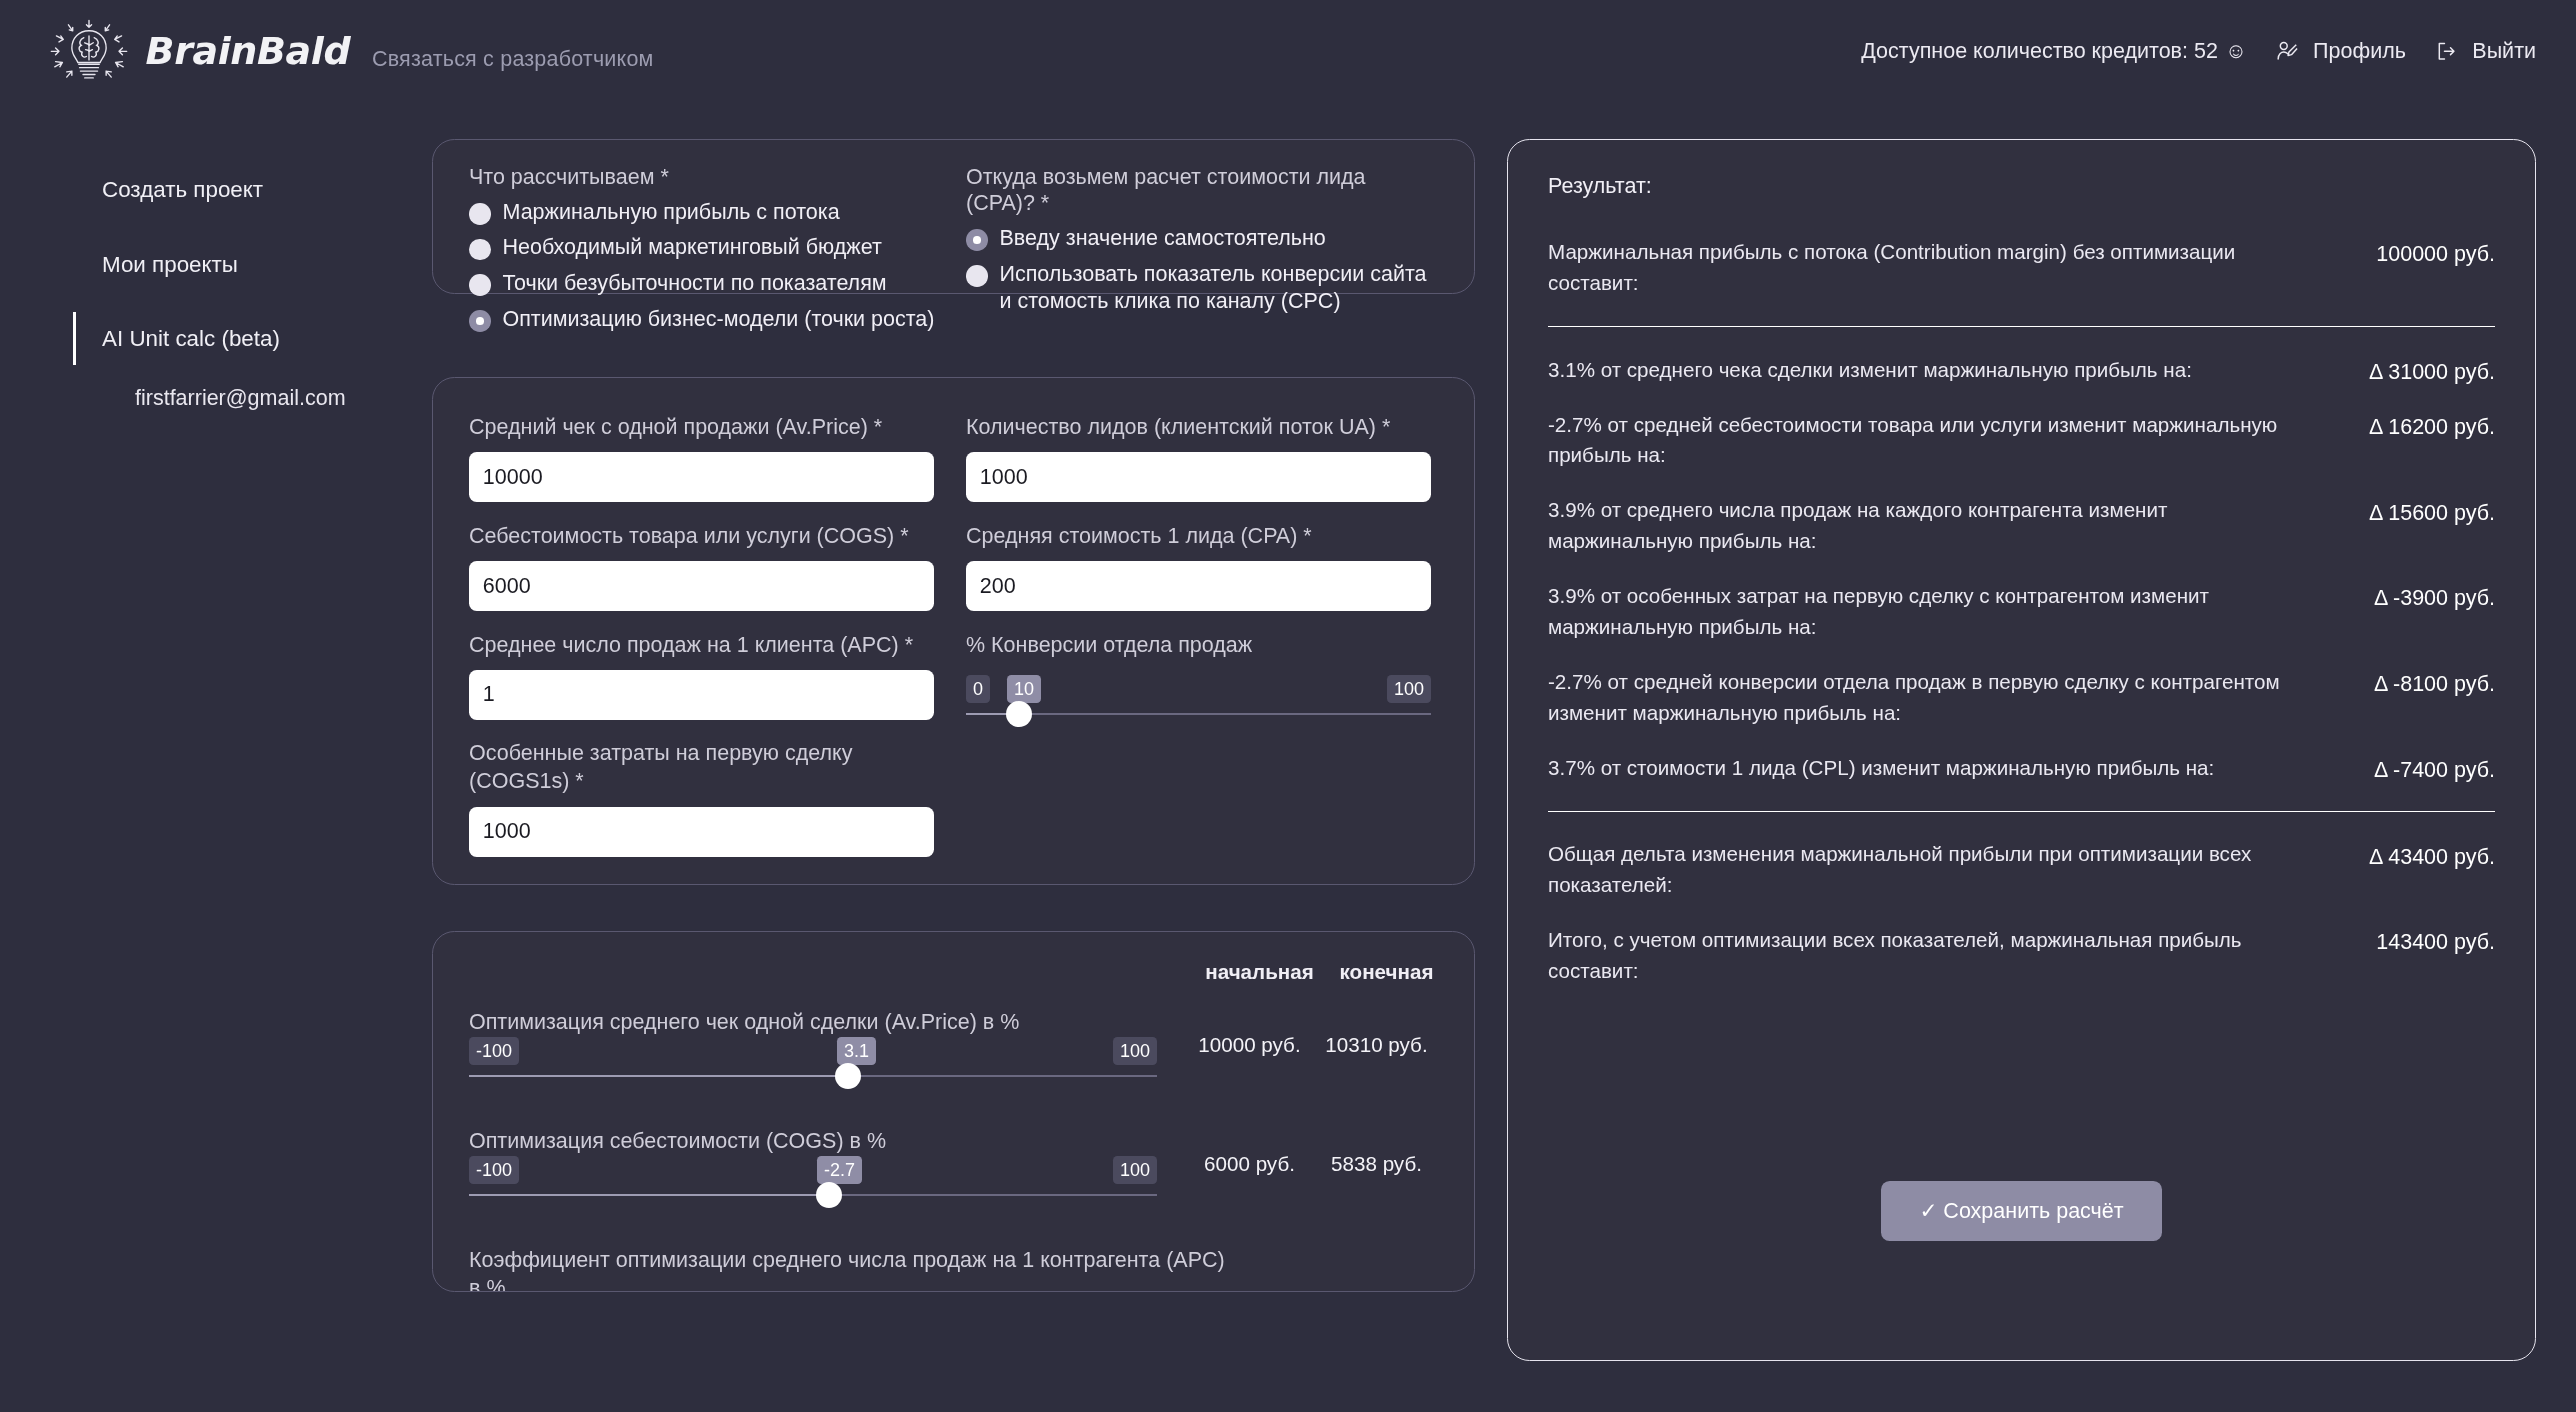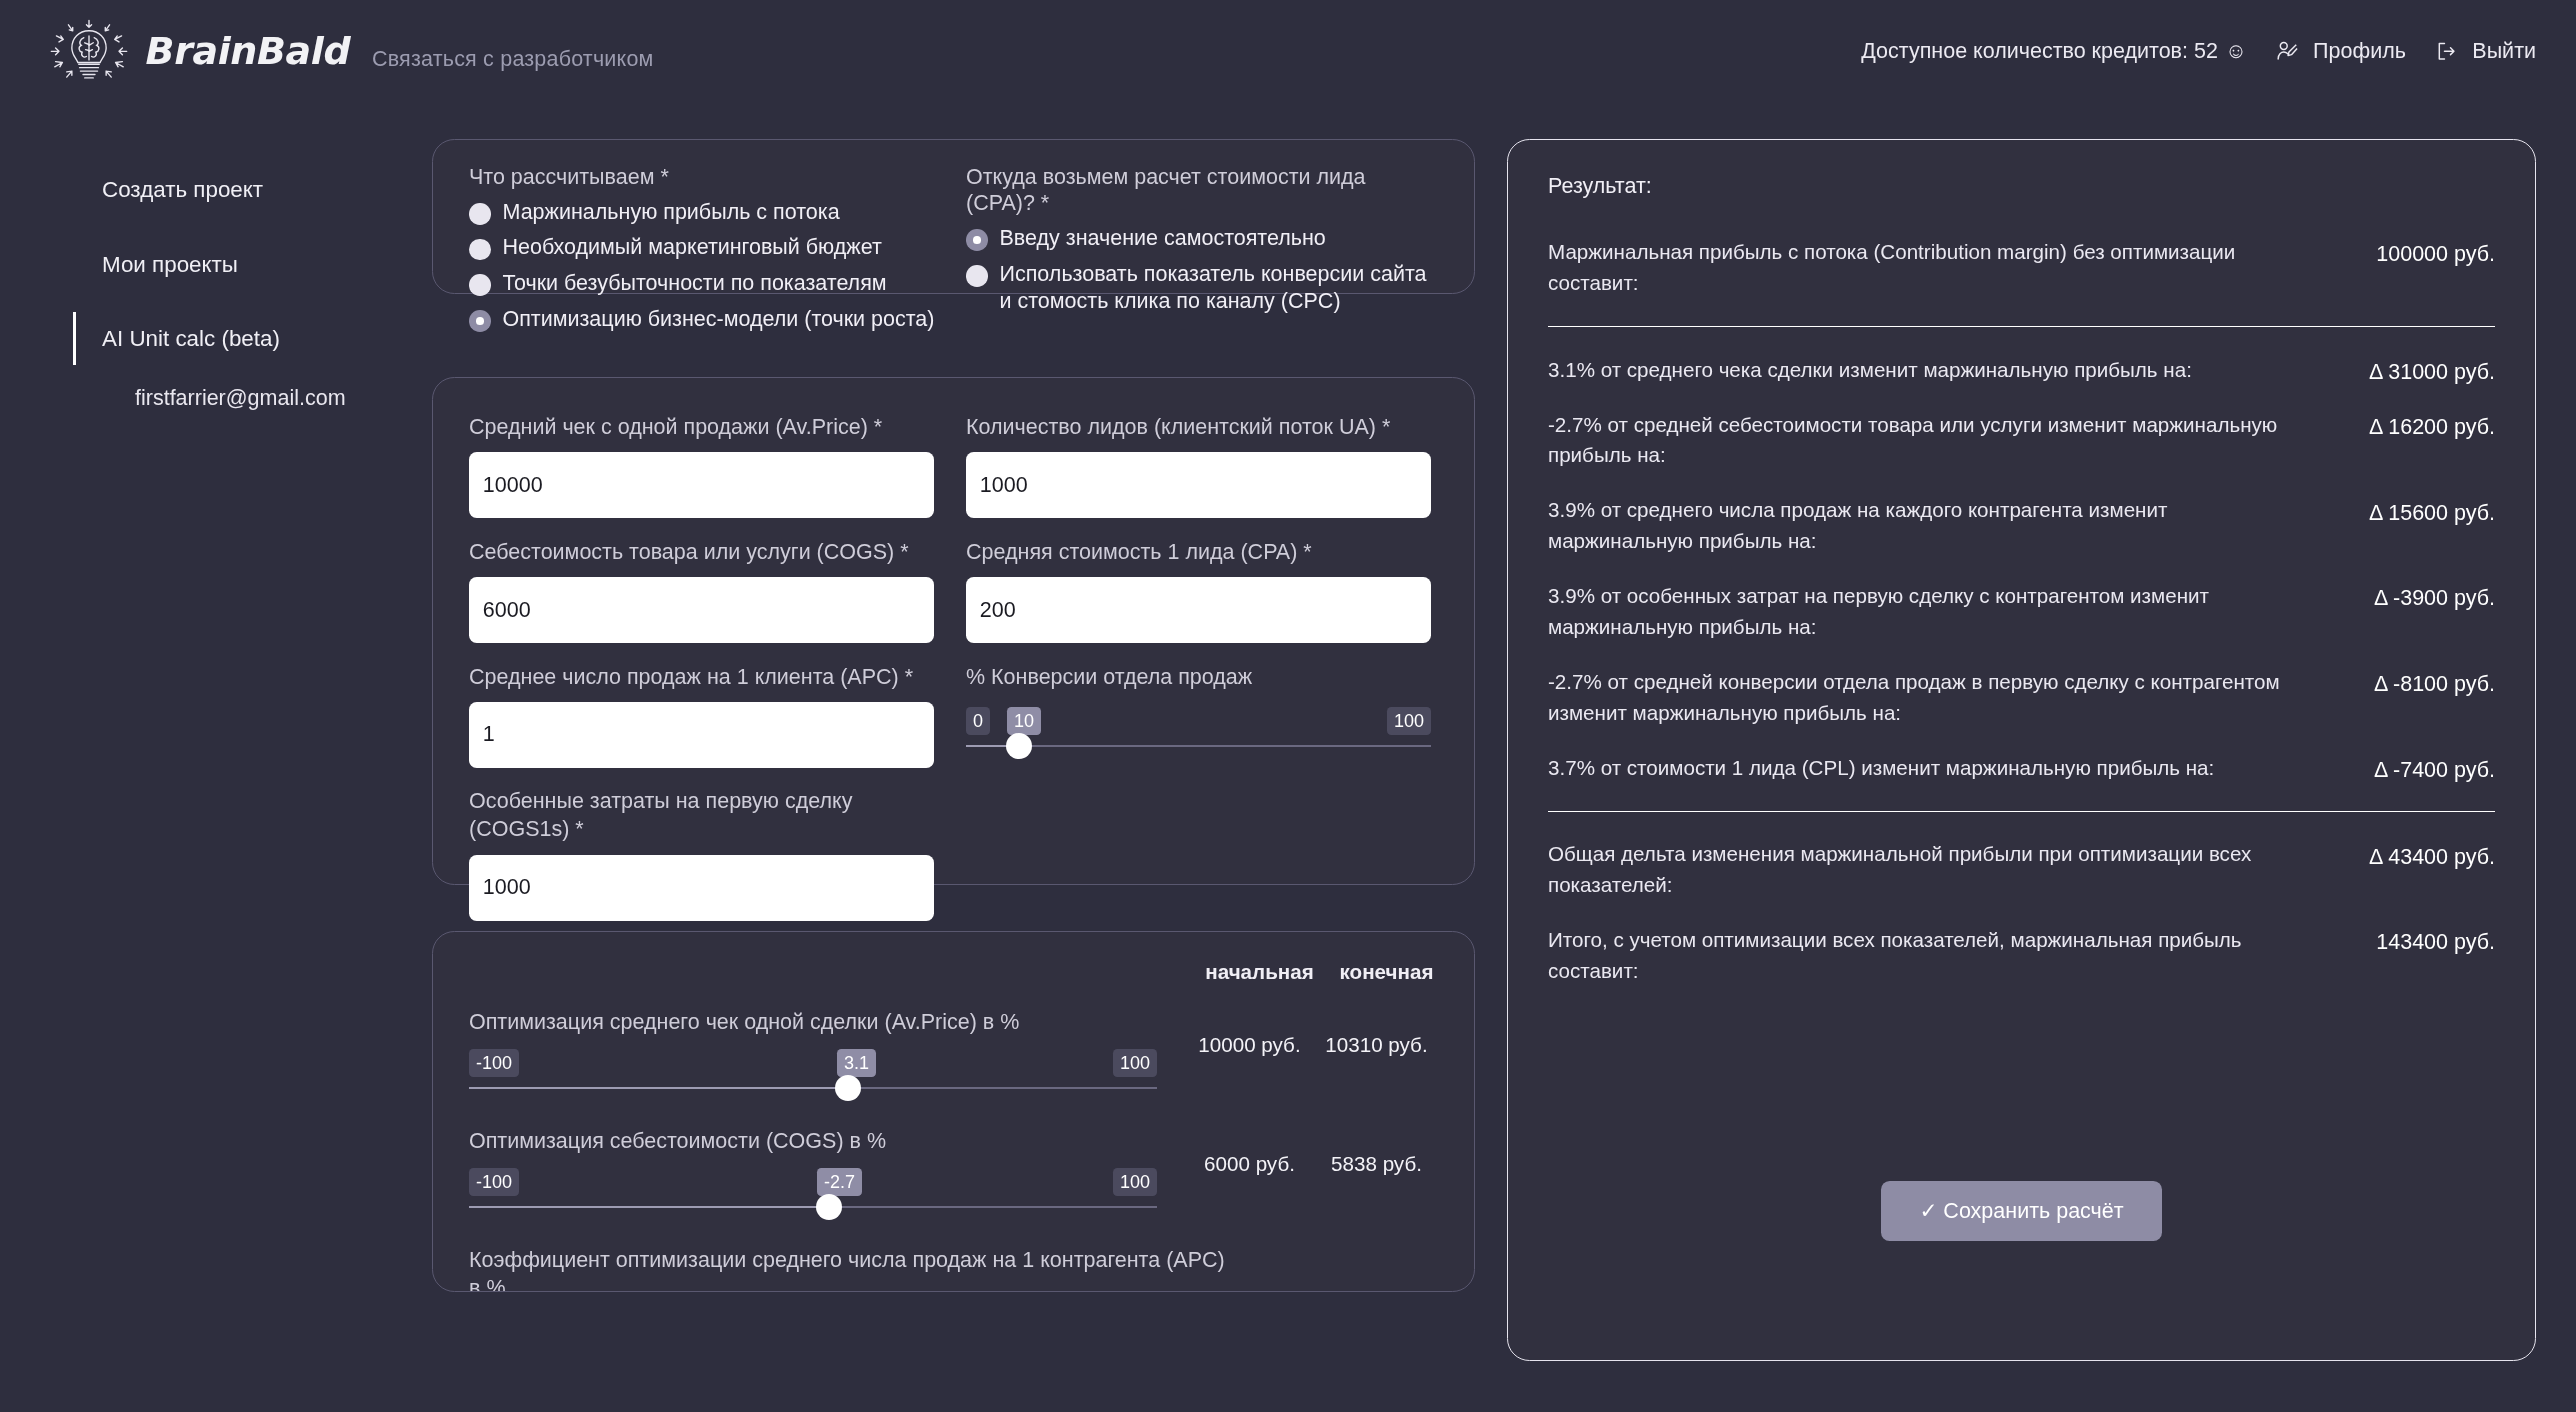--- a/index.html
+++ b/index.html
@@ -96,21 +96,21 @@
   
   #card-inputs {
     margin-top: 83px; height: 508px; position: relative;
   }
   #inputs-left { position: absolute; left: 36px; top: 36px; width: 478px; }
   #inputs-right { position: absolute; left: 533px; top: 36px; width: 478px; }
   .inp-label {
     font-size: 21.5px; color: #cfcdd9; line-height: 1.3; margin-bottom: 10.3px;
   }
   .text-input {
-    width: 465px; height: 66px; border-radius: 7.7px; border: none;
+    width: 465px; height: 50px; border-radius: 7.7px; border: none;
     background: #ffffff; color: #1b1b22;
     font-family: "Liberation Sans", sans-serif; font-size: 21.5px;
     padding: 0 13.8px; display: block; margin-bottom: 20.6px;
   }
 
   
   .slider-wrap { position: relative; width: 465px; margin-top: 15.5px; }
   .badge {
     position: absolute; top: 0;
     background: #4b4a5e; color: #ffffff;
@@ -133,21 +133,21 @@
   #card-optim {
     margin-top: 46px; height: 361px; position: relative; overflow: hidden;
   }
   #optim-head {
     position: absolute; right: 24px; top: 27.5px;
     display: flex; gap: 0; font-size: 20.6px; color: #f0eef5; font-weight: 600;
   }
   #optim-head span { width: 127px; text-align: center; }
   .optim-row { position: absolute; left: 36px; width: 971px; }
   .optim-title { font-size: 21.5px; color: #cfcdd9; line-height: 1.3; }
-  .optim-slider { position: relative; width: 688px; margin-top: 12px; }
+  .optim-slider { position: relative; width: 688px; }
   .optim-vals {
     position: absolute; right: 0; top: 24px;
     display: flex; font-size: 20.6px; color: #f4f3f8;
   }
   .optim-vals span { width: 127px; text-align: center; }
 
   
   #card-results { height: 1222px; position: relative; padding: 34px 40px 0 40px; }
   #results-title { font-size: 21.5px; color: #f1eff6; margin-bottom: 26px; }
   .res-row {

